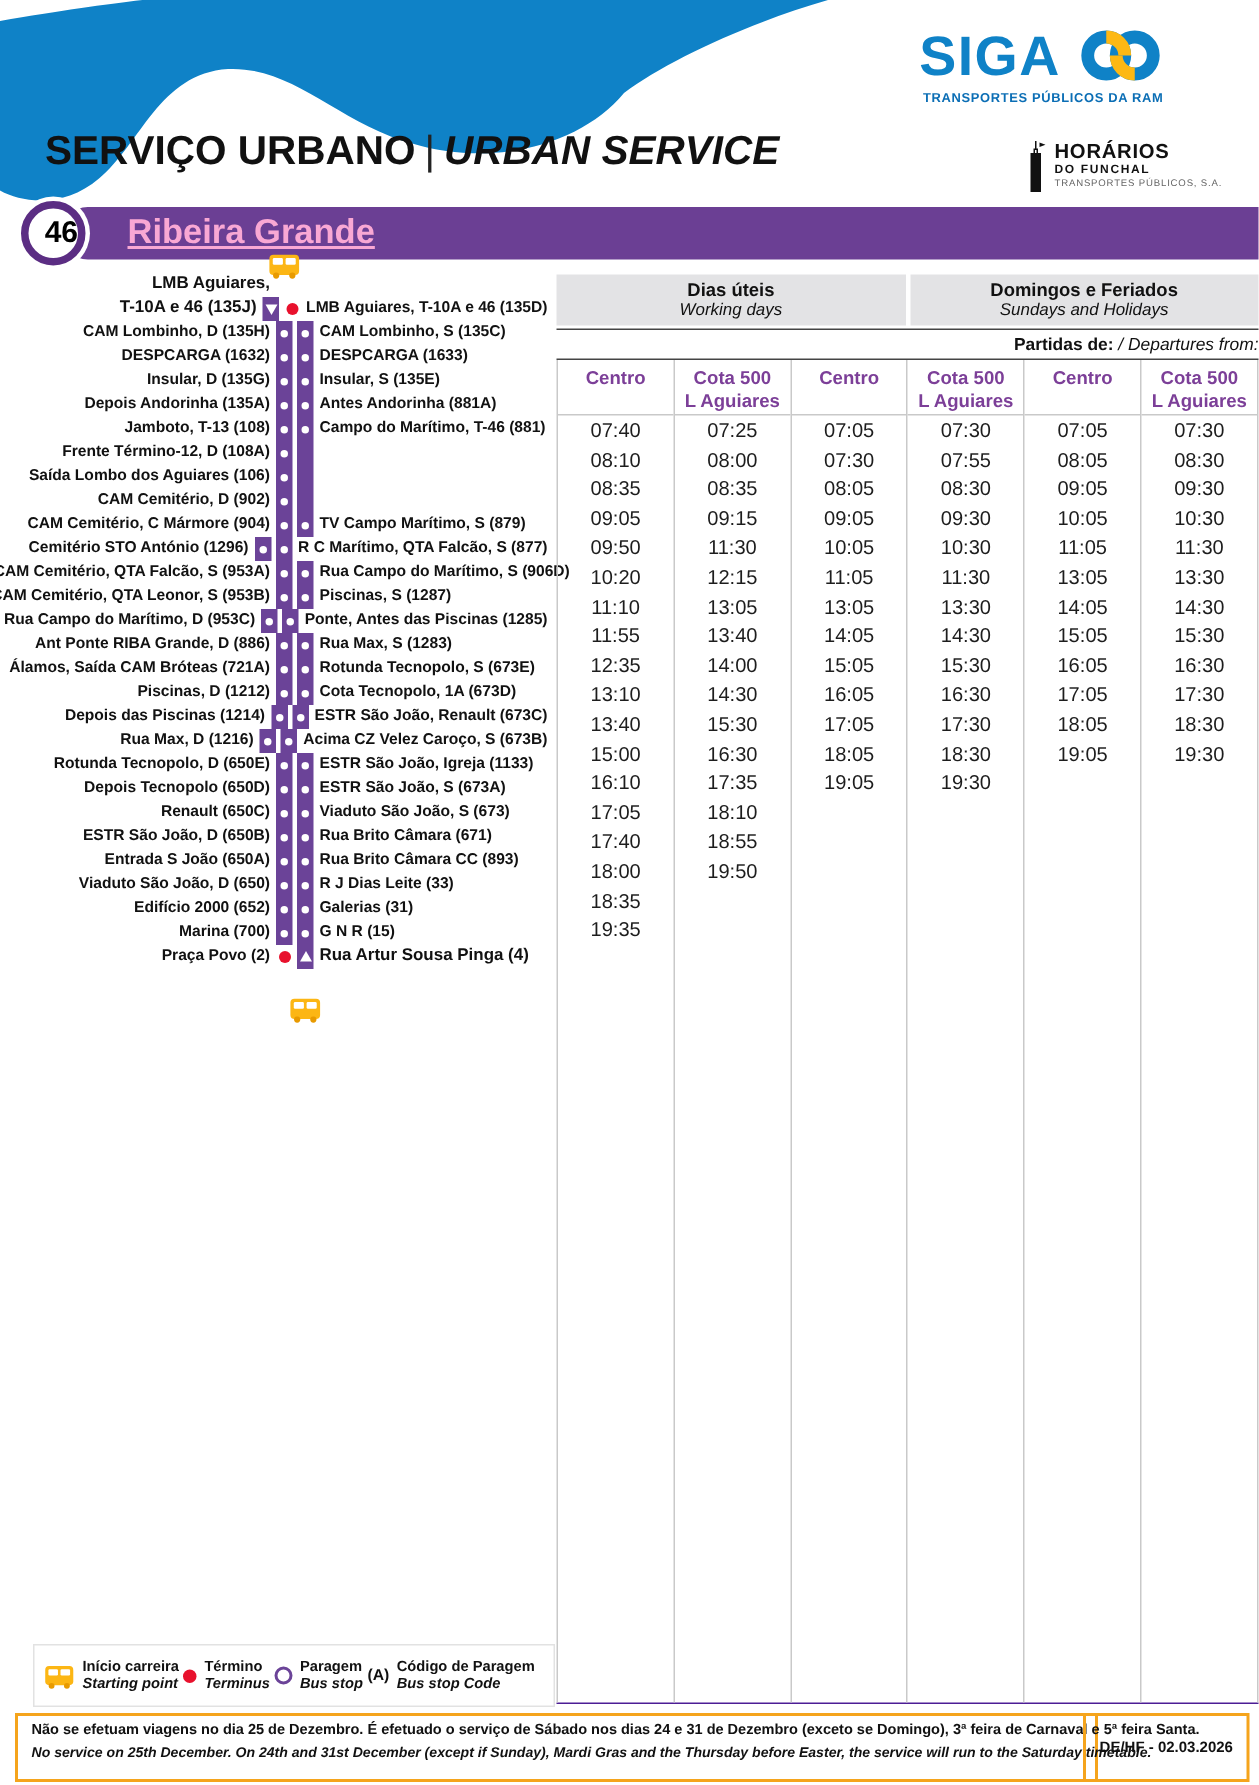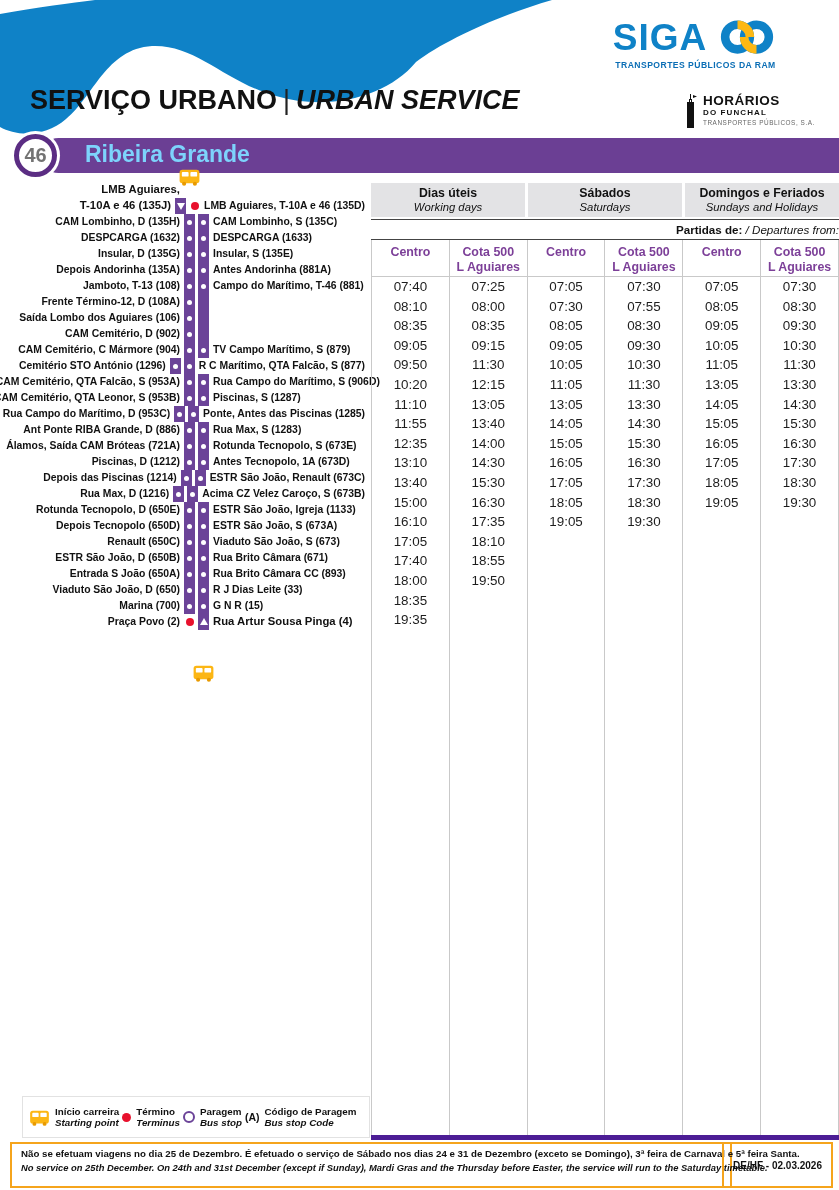--- a/index.html
+++ b/index.html
@@ -20,23 +20,23 @@
   .hf-l1{font-size:13.5px;font-weight:800;letter-spacing:.5px;}
   .hf-l2{font-size:8px;font-weight:800;letter-spacing:1.1px;margin-top:2px;}
   .hf-l3{font-size:6.4px;color:#666;letter-spacing:.55px;margin-top:3px;}
   
   .heading{position:absolute;left:30px;top:86px;font-size:27px;line-height:1.1;white-space:nowrap;}
   .heading .pt{font-weight:800;}
   .heading .sep{font-weight:300;color:#222;padding:0 6px;}
   .heading .en{font-style:italic;font-weight:600;}
   
   .banner{position:absolute;left:41px;top:138px;right:0;height:35px;background:#6b3f94;border-radius:18px 0 0 18px;}
-  .banner-name{position:absolute;left:44px;top:3px;color:#7dd3fc;font-size:23px;font-weight:800;}
+  .banner-name{position:absolute;left:44px;top:3px;color:#f9a8d4;font-size:23px;font-weight:800;text-decoration:underline;}
   .badge{position:absolute;left:14px;top:134px;width:33px;height:33px;background:#fff;border:5px solid #5b2d83;
-         border-radius:50%;text-align:center;line-height:33px;font-size:20px;font-weight:800;color:#737373;
+         border-radius:50%;text-align:right;line-height:33px;font-size:20px;font-weight:800;color:#000000;
          box-shadow:0 0 0 3px #fff;z-index:2;}
   
   .route{position:absolute;left:0;top:182px;width:365px;}
   .route-row{display:flex;height:16px;align-items:center;}
   .rlabel{font-size:10.4px;font-weight:700;white-space:nowrap;line-height:1;}
   .rlabel.left{width:180px;display:flex;justify-content:flex-end;padding-right:4px;}
   .rlabel.right{padding-left:4px;}
   .rlabel.xbold{font-weight:900;font-size:11.3px;}
   .mk{width:11px;height:16px;position:relative;flex:none;}
   .mk + .mk{margin-left:3px;}
@@ -50,21 +50,21 @@
   .bus-bottom{left:192px;top:482px;}
   
   .timetable{position:absolute;left:371px;top:183px;width:468px;}
   .tt-sections{display:flex;gap:3px;height:34px;}
   .tt-sec{flex:1;background:#e3e3e5;text-align:center;padding-top:3px;line-height:1.2;}
   .tt-sec .pt{font-weight:800;font-size:12.3px;display:block;}
   .tt-sec .en{font-style:italic;font-size:11.3px;display:block;}
   .tt-partidas{margin-top:2px;border-top:1px solid #444;border-bottom:1px solid #444;text-align:right;height:19px;line-height:19px;font-size:11.6px;}
   .tt-partidas .pt{font-weight:800;}
   .tt-partidas .en{font-style:italic;}
-  .tt-grid{display:flex;height:895px;border-bottom:5px solid #4c1d95;}
+  .tt-grid{display:flex;height:895px;border-bottom:1px solid #4c1d95;}
   .tt-col{flex:1;border-right:1px solid #c9c9c9;}
   .tt-col:first-child{border-left:1px solid #c9c9c9;}
   .tt-col-head{height:37px;padding-top:5px;text-align:center;color:#7c3f98;font-weight:800;font-size:12.4px;line-height:1.22;border-bottom:1px solid #c9c9c9;box-sizing:border-box;}
   .tt-time{height:19.6px;line-height:19.6px;text-align:center;font-size:13.4px;color:#1d1d1d;}
   
   .legend{position:absolute;left:22px;top:1096px;width:348px;height:42px;border:1px solid #e2e2e2;
           display:flex;align-items:center;gap:3px;padding:0 6px;box-sizing:border-box;}
   .lg-item{display:flex;align-items:center;gap:5px;}
   .lg-txt{line-height:1.15;font-size:9.8px;}
   .lg-pt{font-weight:800;display:block;}
@@ -235,21 +235,21 @@
       <div class="route-row">
         <div class="rlabel left">Álamos, Saída CAM Bróteas (721A)</div>
         <div class="mk dot"></div>
         <div class="mk dot"></div>
         <div class="rlabel right">Rotunda Tecnopolo, S (673E)</div>
       </div>
       <div class="route-row">
         <div class="rlabel left">Piscinas, D (1212)</div>
         <div class="mk dot"></div>
         <div class="mk dot"></div>
-        <div class="rlabel right">Antes Tecnopolo, 1A (673D)</div>
+        <div class="rlabel right">Cota Tecnopolo, 1A (673D)</div>
       </div>
       <div class="route-row">
         <div class="rlabel left">Depois das Piscinas (1214)</div>
         <div class="mk dot"></div>
         <div class="mk dot"></div>
         <div class="rlabel right">ESTR São João, Renault (673C)</div>
       </div>
       <div class="route-row">
         <div class="rlabel left">Rua Max, D (1216)</div>
         <div class="mk dot"></div>
@@ -284,20 +284,26 @@
         <div class="rlabel left">Entrada S João (650A)</div>
         <div class="mk dot"></div>
         <div class="mk dot"></div>
         <div class="rlabel right">Rua Brito Câmara CC (893)</div>
       </div>
       <div class="route-row">
         <div class="rlabel left">Viaduto São João, D (650)</div>
         <div class="mk dot"></div>
         <div class="mk dot"></div>
         <div class="rlabel right">R J Dias Leite (33)</div>
+      </div>
+      <div class="route-row">
+        <div class="rlabel left">Edifício 2000 (652)</div>
+        <div class="mk dot"></div>
+        <div class="mk dot"></div>
+        <div class="rlabel right">Galerias (31)</div>
       </div>
       <div class="route-row">
         <div class="rlabel left">Marina (700)</div>
         <div class="mk dot"></div>
         <div class="mk dot"></div>
         <div class="rlabel right">G N R (15)</div>
       </div>
       <div class="route-row">
         <div class="rlabel left">Praça Povo (2)</div>
         <div class="mk term"></div>
@@ -305,24 +311,20 @@
         <div class="rlabel right xbold">Rua Artur Sousa Pinga (4)</div>
       </div>
     </div>
 </div>
 
 <div class="timetable">
   <div class="tt-sections">
     <div class="tt-sec">
       <span class="pt">Dias úteis</span>
       <span class="en">Working days</span>
-    </div>
-    <div class="tt-sec">
-      <span class="pt">Sábados</span>
-      <span class="en">Saturdays</span>
     </div>
     <div class="tt-sec">
       <span class="pt">Domingos e Feriados</span>
       <span class="en">Sundays and Holidays</span>
     </div>
   </div>
   <div class="tt-partidas">
     <span class="pt">Partidas de:</span>
     <span class="en">/ Departures from:</span>
   </div>

